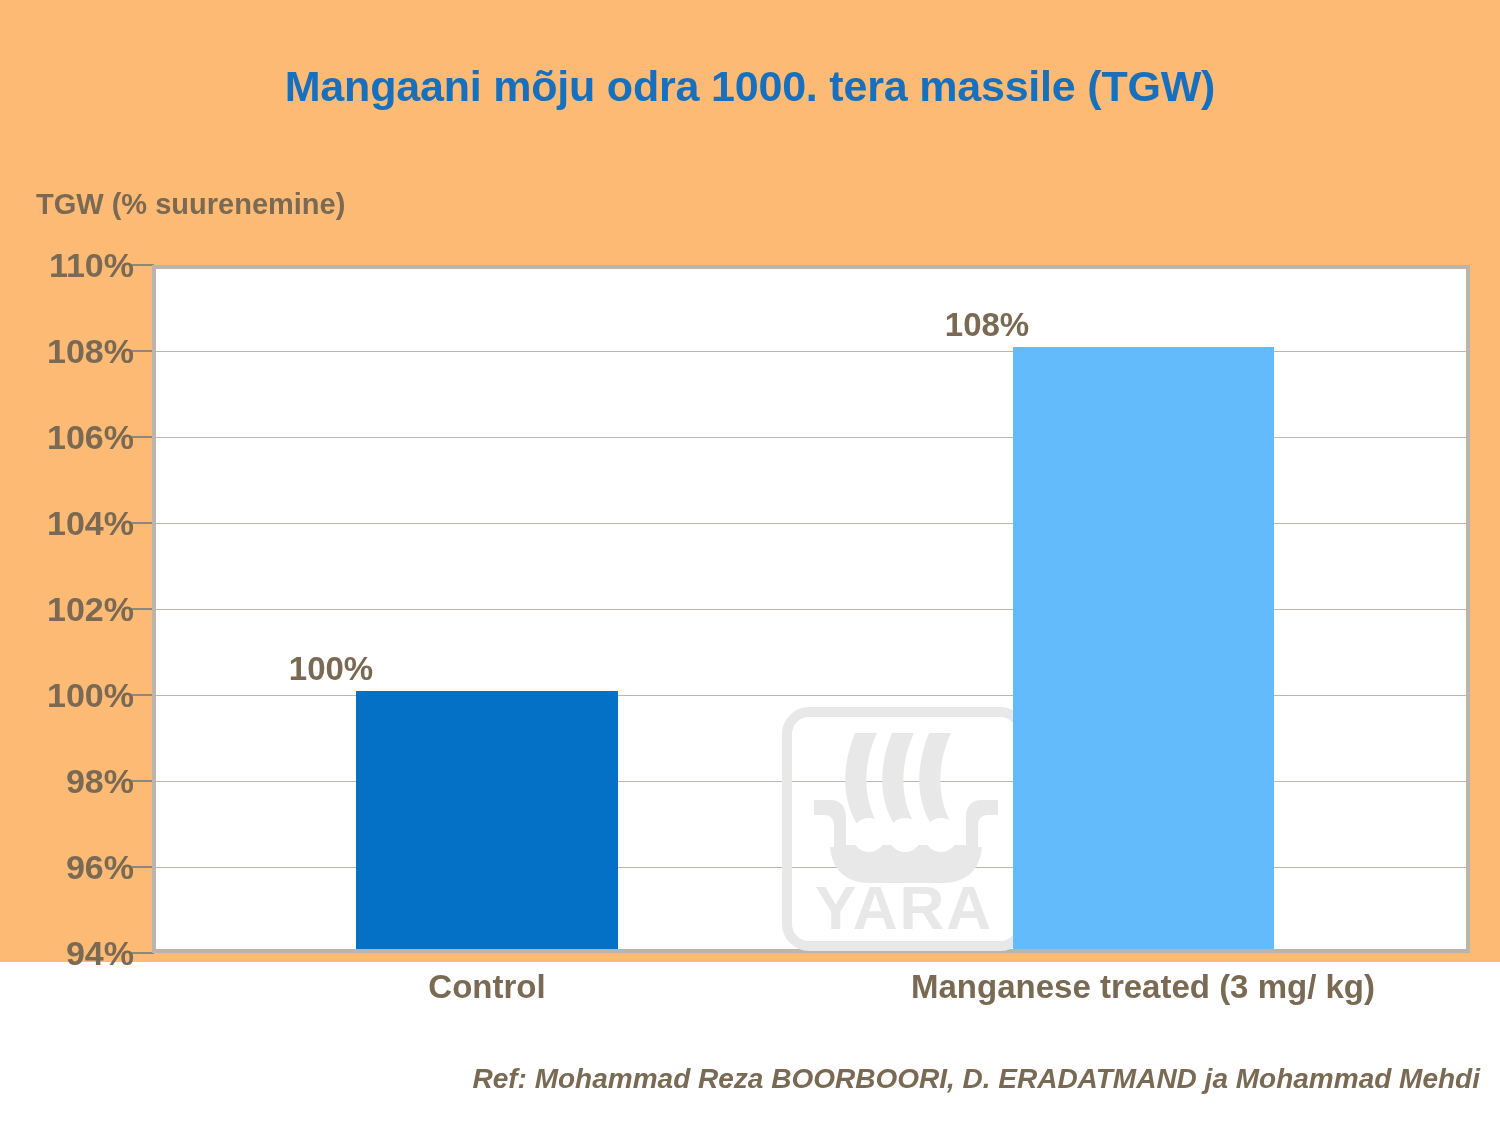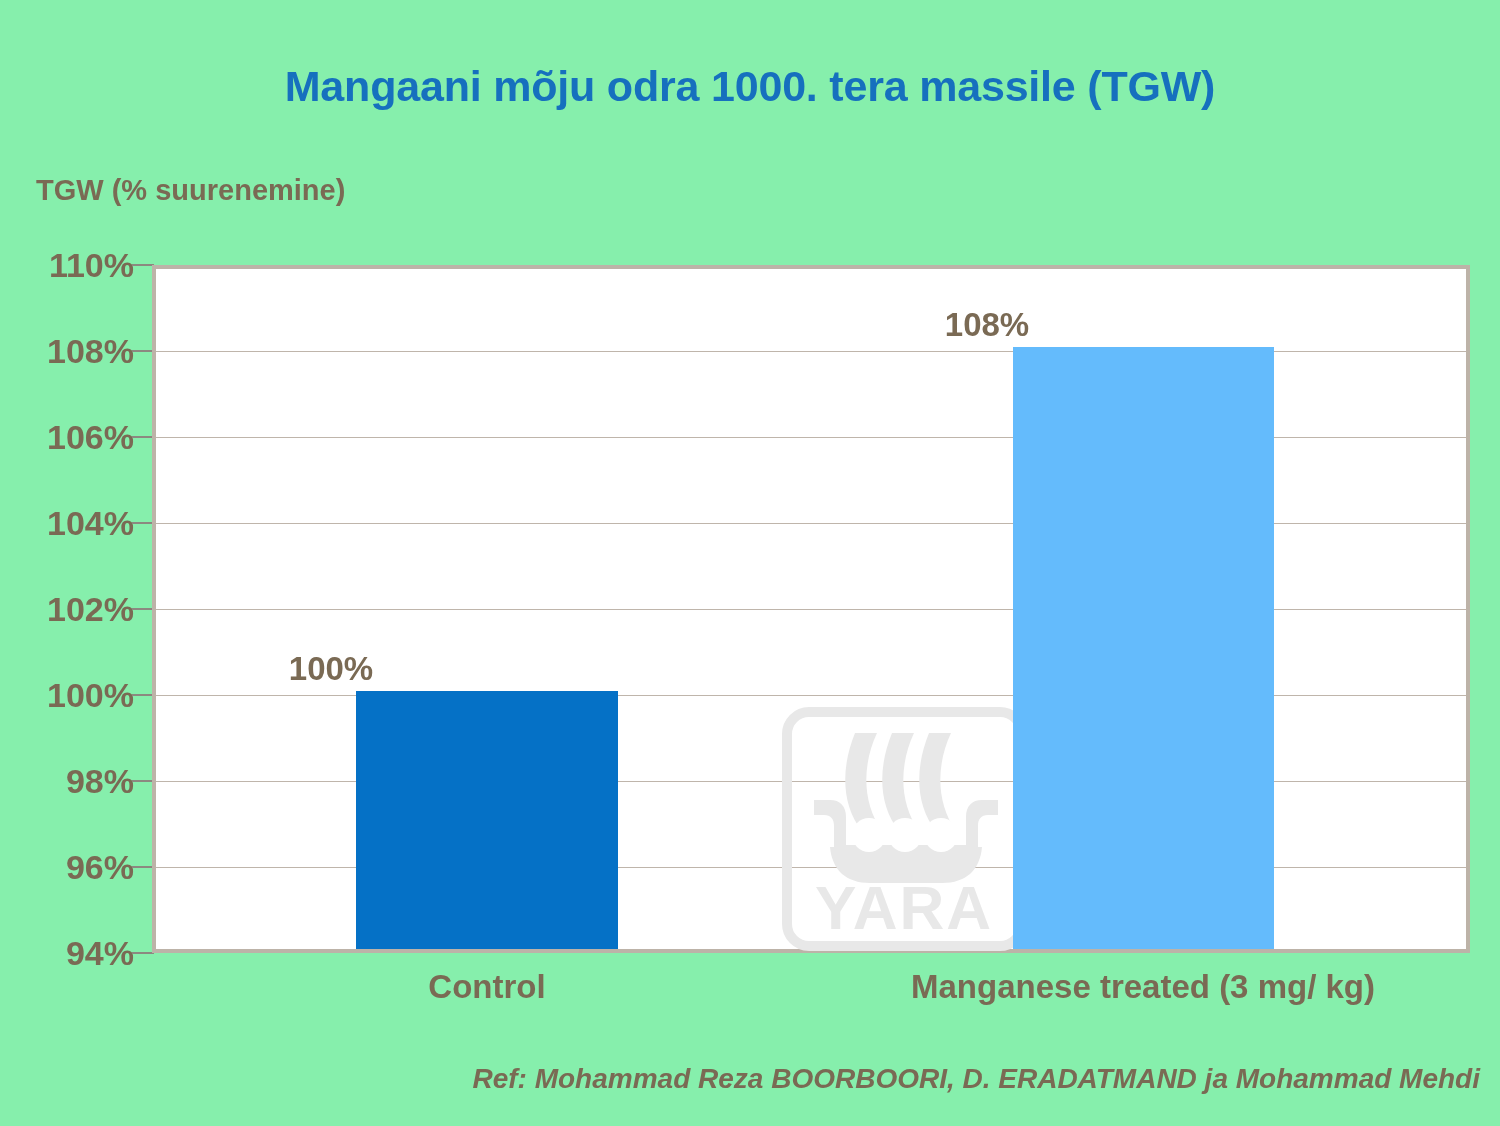--- a/index.html
+++ b/index.html
@@ -11,43 +11,43 @@
     width: 1500px;
     height: 1126px;
     font-family: "Liberation Sans", sans-serif;
     -webkit-font-smoothing: antialiased;
     overflow: hidden;
   }
 
   #slide {
     position: relative;
     width: 1500px;
-    height: 1126px;
-    background: #86efac;
+    height: 962px;
+    background: #fdba74;
   }
 
   
   #chart-title {
     position: absolute;
     left: 0;
     top: 62px;
     width: 1500px;
     text-align: center;
     font-size: 43px;
     font-weight: bold;
     color: #1670BE;
     letter-spacing: -0.2px;
     white-space: nowrap;
   }
 
   
   #y-axis-caption {
     position: absolute;
     left: 36px;
-    top: 174px;
+    top: 188px;
     font-size: 29px;
     font-weight: bold;
     color: #7A6A54;
     white-space: nowrap;
   }
 
   
   #plot-area {
     position: absolute;
     left: 152px;

